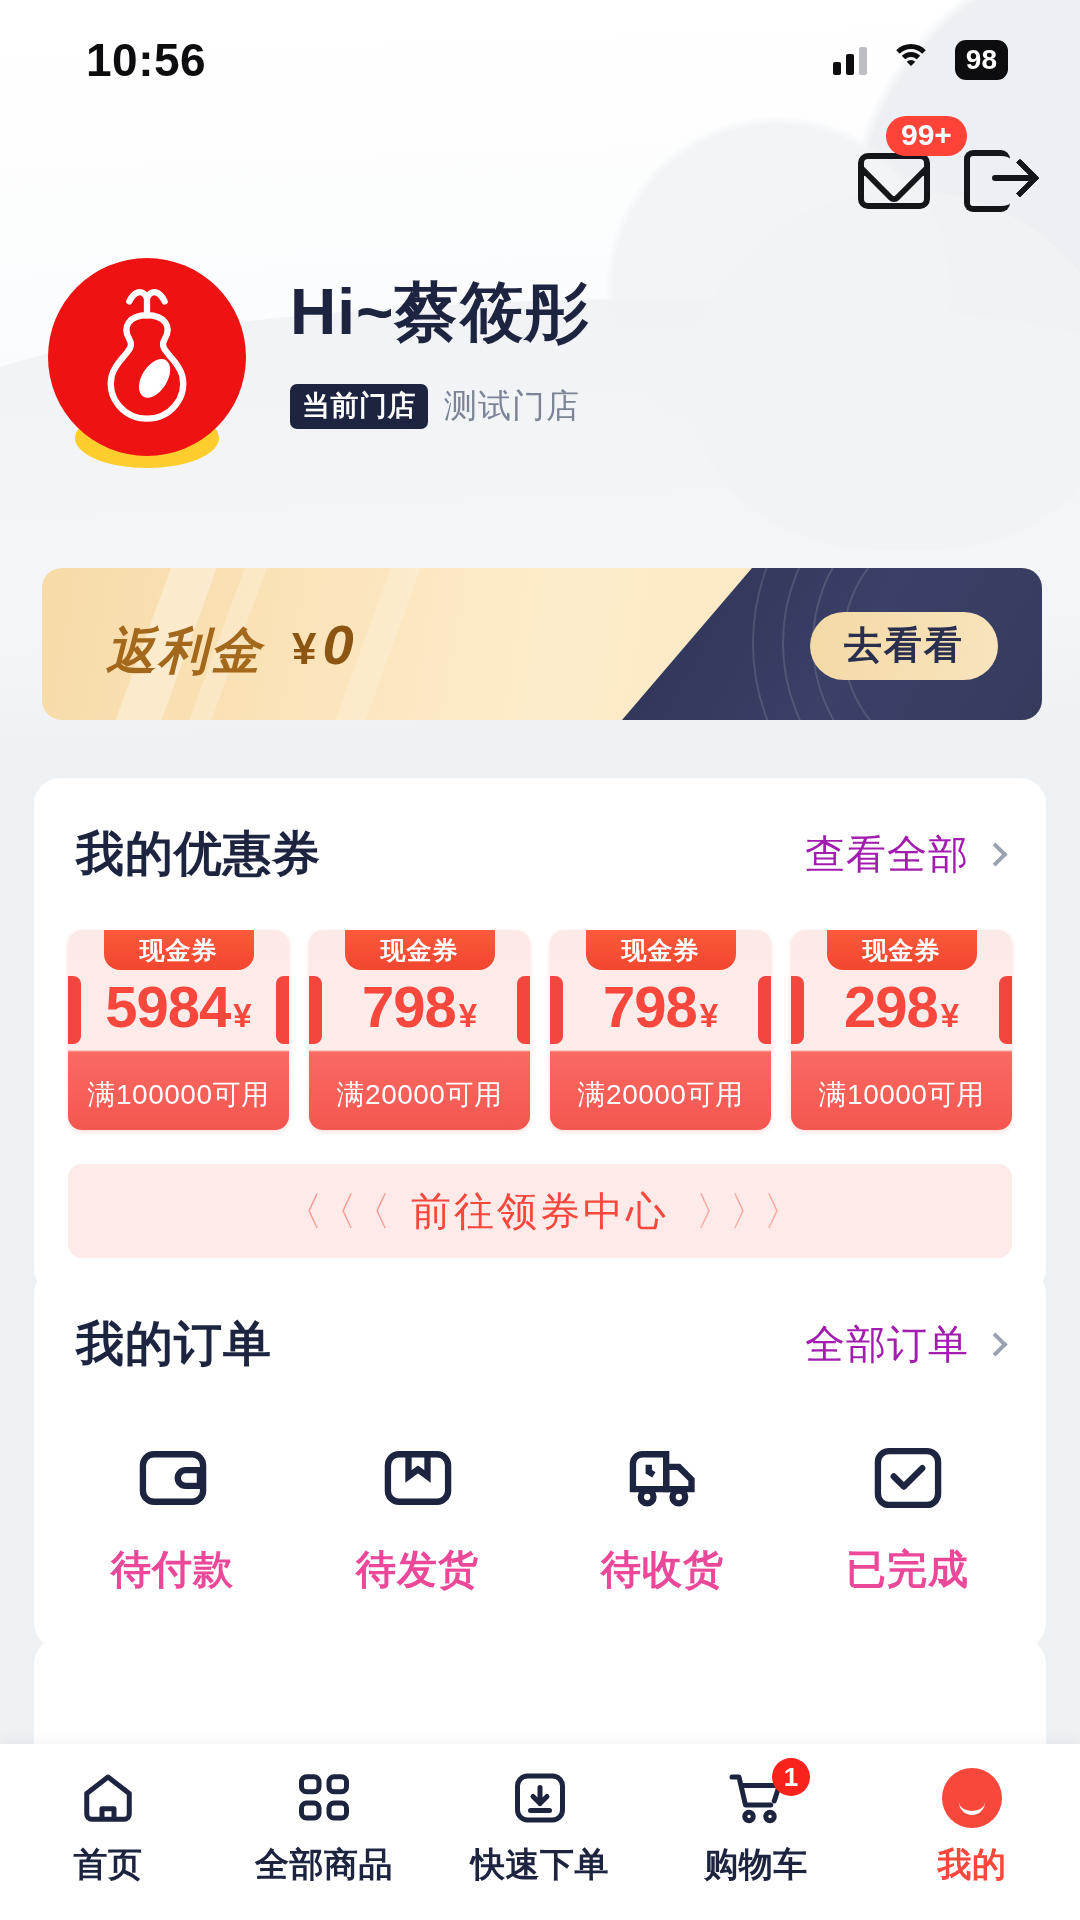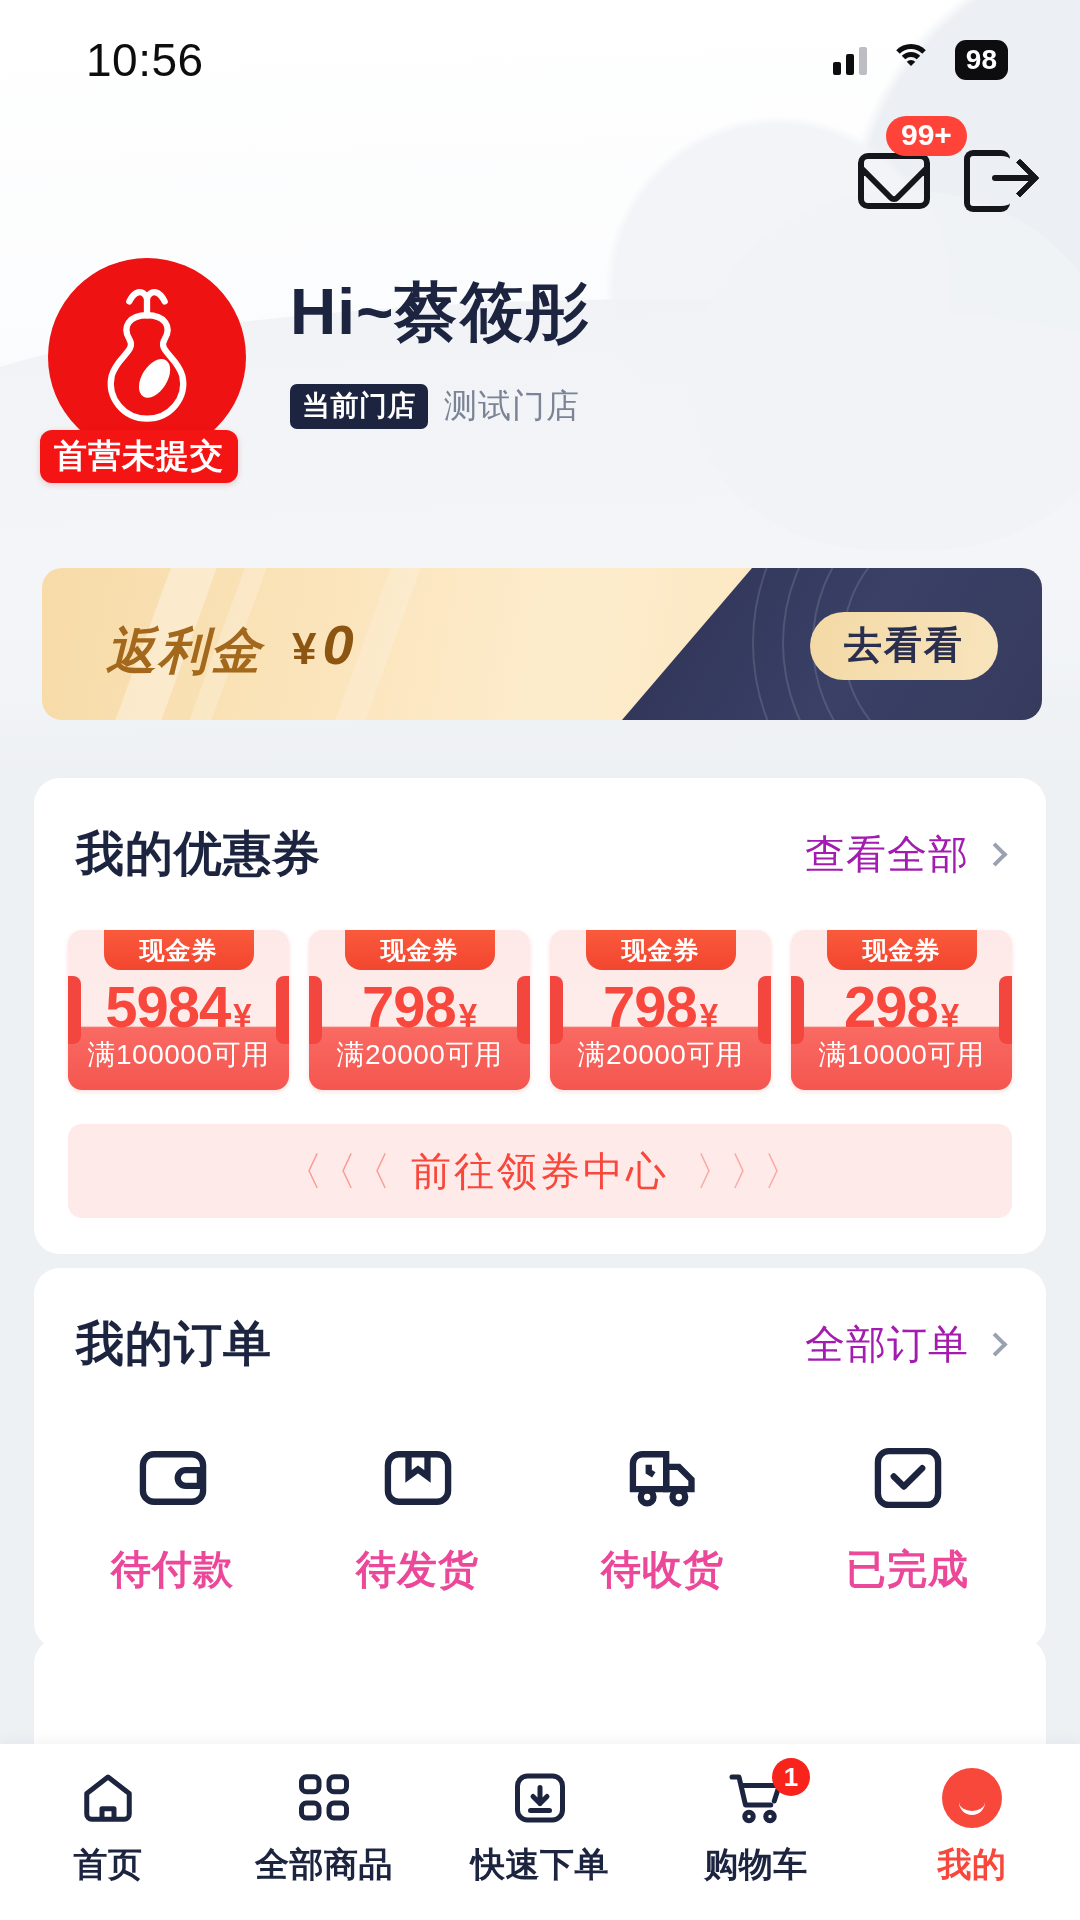--- a/index.html
+++ b/index.html
@@ -34,21 +34,21 @@
     background:#f1f3f6; border-radius:50% 50% 44% 44%/55% 55% 45% 45%;
     opacity:.9;
   }
 
   
   .statusbar{
     position:absolute; top:0; left:0; width:1080px; height:120px;
     display:flex; align-items:center; justify-content:space-between;
     padding:0 72px 0 86px; z-index:8;
   }
-  .sb-time{ font-size:46px; font-weight:400; color:#0d0d0f; letter-spacing:.5px; }
+  .sb-time{ font-size:46px; font-weight:700; color:#0d0d0f; letter-spacing:.5px; }
   .sb-right{ display:flex; align-items:center; gap:22px; }
   .sig{ display:flex; align-items:flex-end; gap:5px; height:30px; }
   .sig i{ display:block; width:8px; background:#0d0d0f; border-radius:2px; }
   .sig i:nth-child(1){ height:13px; }
   .sig i:nth-child(2){ height:21px; }
   .sig i:nth-child(3){ height:28px; background:#bcbec3; }
   .wifi{ position:relative; width:44px; height:32px; }
   .wifi b{ position:absolute; left:50%; transform:translateX(-50%); border:5px solid #0d0d0f;
            border-bottom-color:transparent; border-left-color:transparent; border-right-color:transparent;
            border-radius:50%; }
@@ -179,21 +179,21 @@
   .chev{
     width:17px; height:17px; border-top:4px solid #9aa1b0; border-right:4px solid #9aa1b0;
     transform:rotate(45deg);
   }
 
   
   #coupon-card{ top:778px; height:266px; }
   #coupon-card{ height:auto; padding-bottom:36px; }
   .coupon-row{ display:flex; gap:20px; padding:44px 34px 0 34px; }
   .coupon{
-    position:relative; width:229px; height:160px;
+    position:relative; width:229px; height:200px;
     border-radius:14px; overflow:hidden;
     background:linear-gradient(180deg,#fdeae8 0%,#fdecea 58%,#fdecea 60%, #f96a63 61%, #f4564f 100%);
     box-shadow:0 2px 5px rgba(230,80,70,.18);
   }
   .coupon .side{
     position:absolute; top:46px; width:13px; height:68px; background:#f2463e;
   }
   .coupon .side.l{ left:0; border-radius:0 8px 8px 0; }
   .coupon .side.r{ right:0; border-radius:8px 0 0 8px; }
   .coupon .tab{
@@ -301,21 +301,20 @@
       <div class="avatar">
         <svg viewBox="0 0 100 115" fill="none">
           <path d="M36 13 C40 5, 46 3, 50 10" stroke="#fff" stroke-width="5" stroke-linecap="round"></path>
           <path d="M64 13 C60 5, 54 3, 50 10" stroke="#fff" stroke-width="5" stroke-linecap="round"></path>
           <path d="M50 10 L50 24" stroke="#fff" stroke-width="5" stroke-linecap="round"></path>
           <path d="M50 24 C36 24, 30 33, 36 43 C42 52, 26 57, 22 72 C18 90, 32 106, 50 106
                    C68 106, 82 90, 78 72 C74 57, 58 52, 64 43 C70 33, 64 24, 50 24 Z" stroke="#fff" stroke-width="5" fill="none" stroke-linejoin="round"></path>
           <ellipse cx="56" cy="74" rx="10" ry="17" transform="rotate(32 56 74)" fill="#fff"></ellipse>
         </svg>
       </div>
-      <div class="avatar-badge">首营未提交</div>
     </div>
     <div class="profile-txt">
       <div class="nameline">
         <div class="uname">Hi~蔡筱彤</div>
       </div>
       <div class="storeline">
         <div class="store-tag">当前门店</div>
         <div class="store-name">测试门店</div>
       </div>
     </div>

